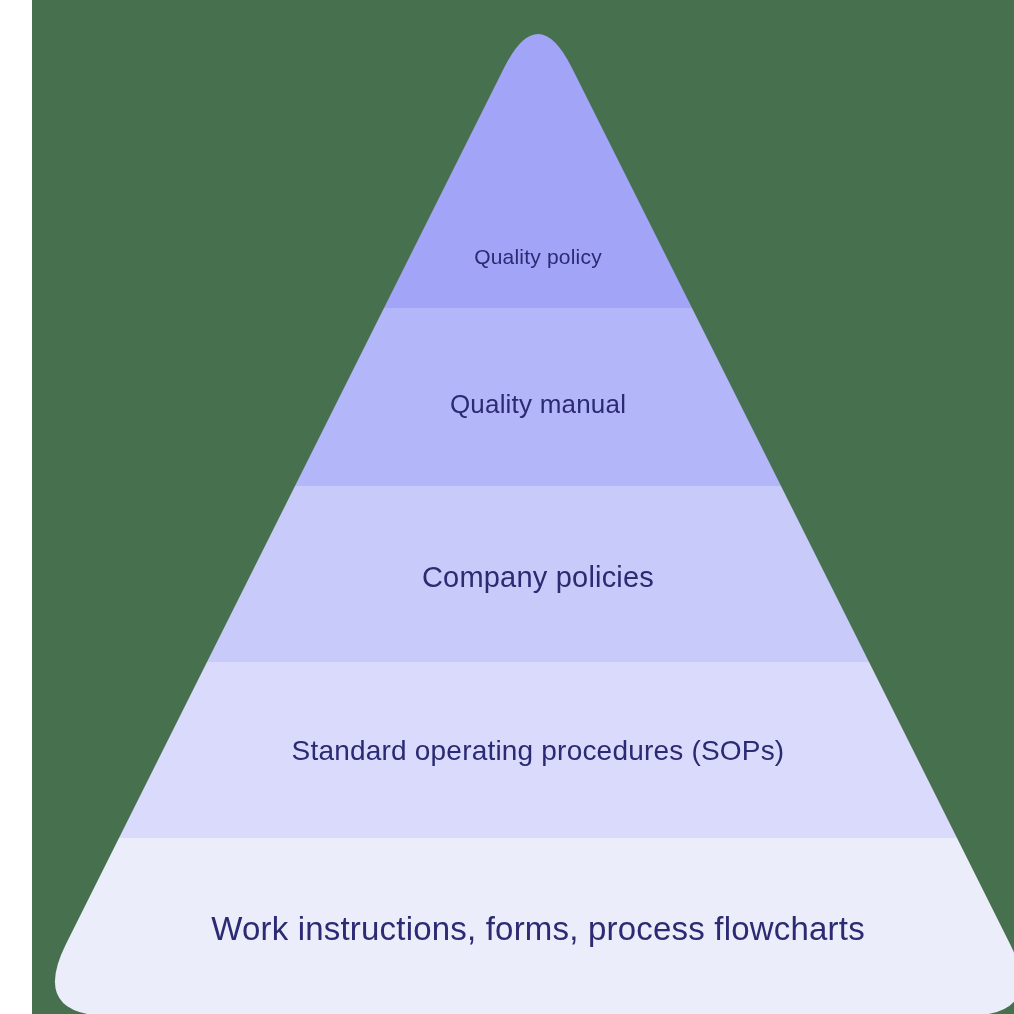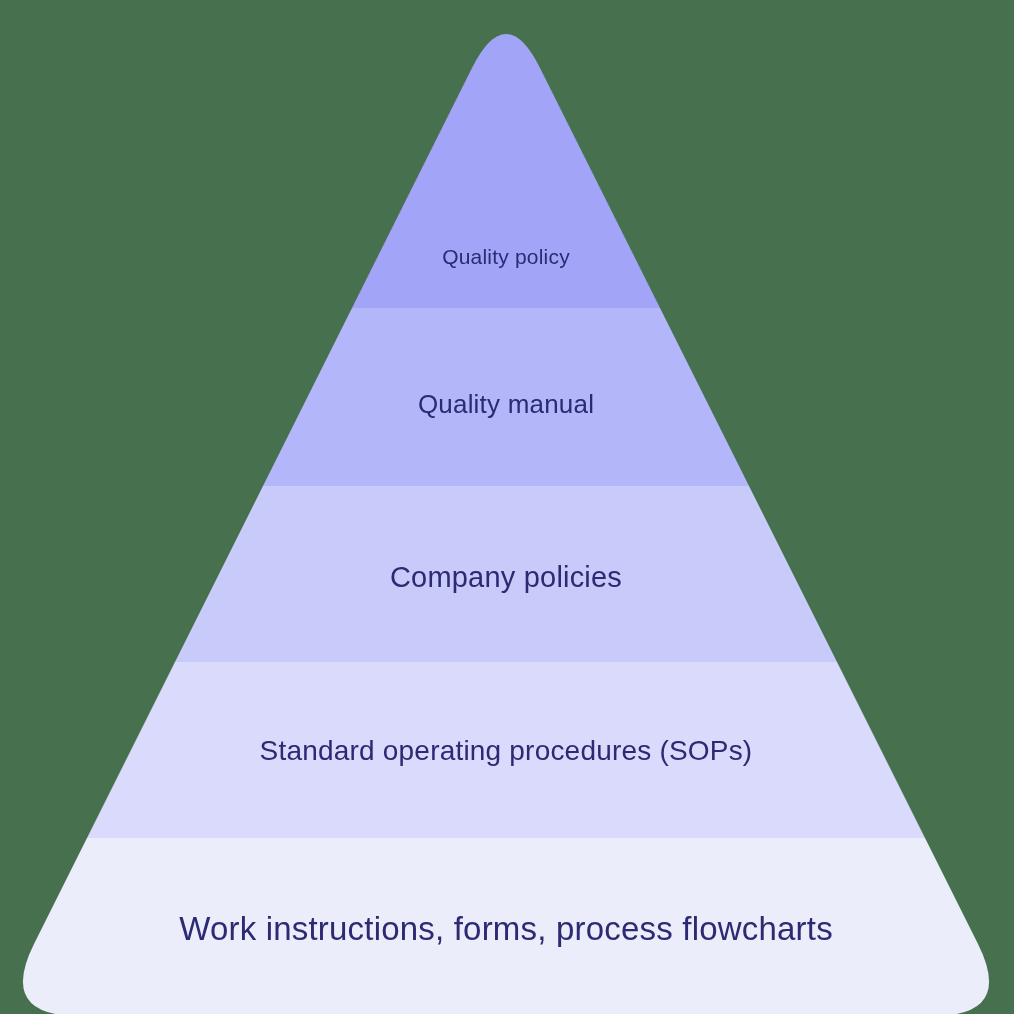--- a/index.html
+++ b/index.html
@@ -7,20 +7,21 @@
     padding: 0;
     width: 1014px;
     height: 1014px;
     overflow: hidden;
     font-family: "Liberation Sans", sans-serif;
   }
   .stage {
     position: relative;
     width: 972px;
     height: 1014px;
+    margin-left: 32px;
   }
   svg text {
     font-family: "Liberation Sans", "DejaVu Sans", sans-serif;
     font-weight: 500;
     letter-spacing: 0.2px;
   }
 </style>
 </head>
 <body>
 

